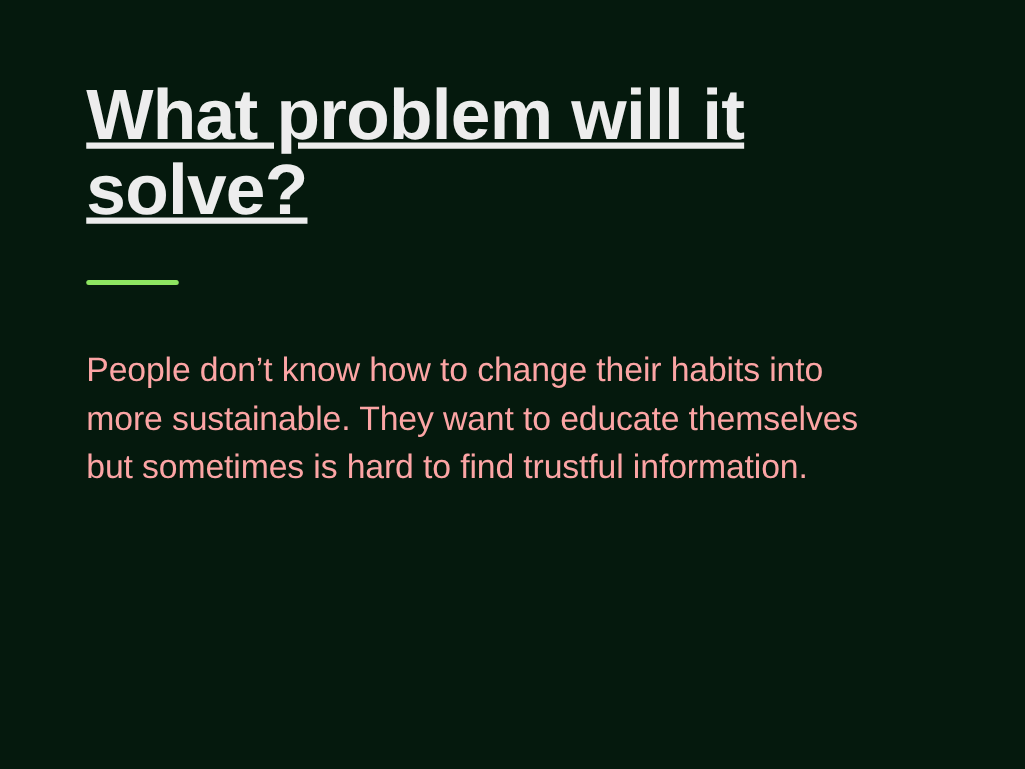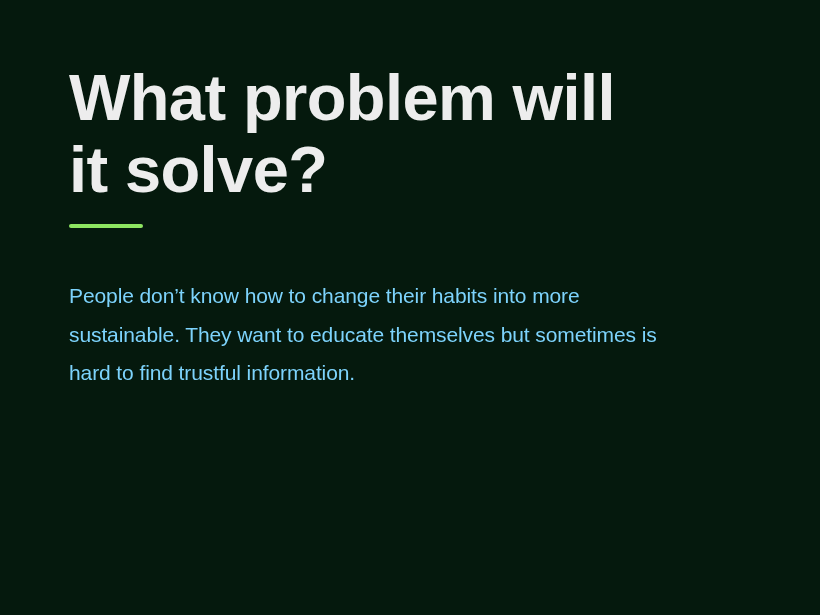--- a/index.html
+++ b/index.html
@@ -28,48 +28,49 @@
     width: 640px;
   }
   .slide-heading {
     margin: 0;
     padding: 0;
     position: absolute;
     top: 62px;
     left: 0;
     width: 600px;
     font-family: "Liberation Sans", sans-serif;
-    font-size: 65px;
-    line-height: 72px;
+    font-size: 57px;
+    line-height: 60px;
     font-weight: bold;
     letter-spacing: -0.6px;
     color: #ededed;
+    text-decoration: underline;
   }
   .divider {
     position: absolute;
     top: 224px;
     left: 0;
     width: 74px;
     height: 4px;
     border-radius: 2px;
     background: #8ee561;
   }
   .slide-body {
     margin: 0;
     padding: 0;
     position: absolute;
     top: 277px;
     left: 0;
     width: 625px;
     font-family: "Liberation Sans", sans-serif;
-    font-size: 21px;
+    font-size: 27px;
     line-height: 38.5px;
     font-weight: normal;
     letter-spacing: -0.1px;
-    color: #7dd3fc;
+    color: #fca5a5;
   }
 </style>
 </head>
 <body>
 
 <div class="slide">
   <div class="content">
 
     <h1 class="slide-heading">What problem will it solve?</h1>
 

